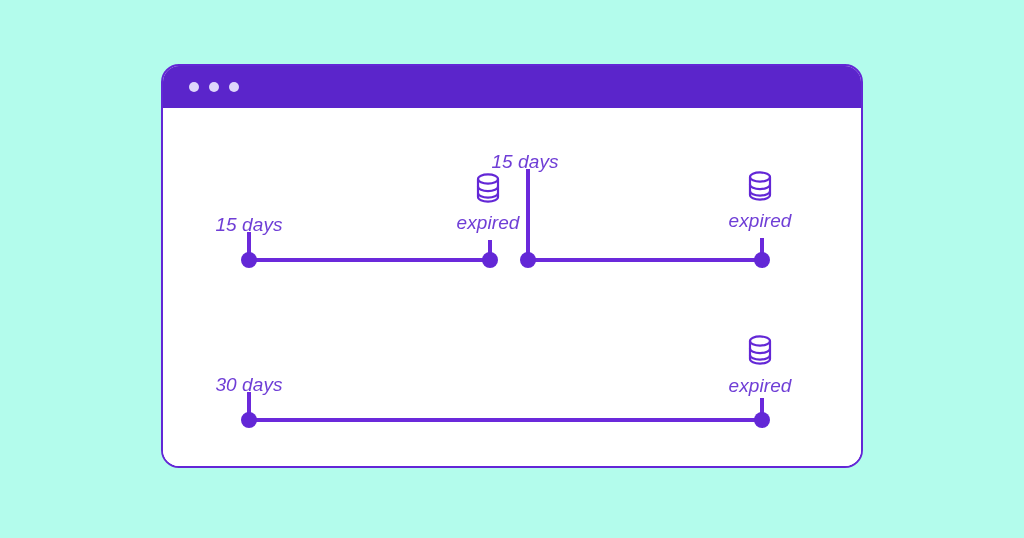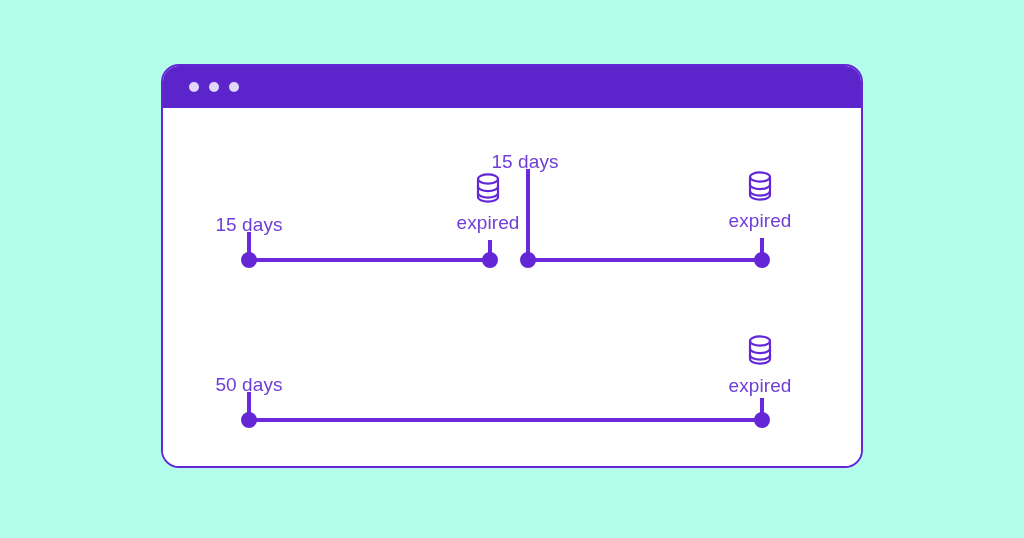--- a/index.html
+++ b/index.html
@@ -73,20 +73,21 @@
     height: 100%;
   }
 
   .tl-label {
     position: absolute;
     font-size: 19px;
     color: #6f3ed6;
     white-space: nowrap;
     transform: translateX(-50%);
     letter-spacing: 0.1px;
+    font-style: italic;
   }
 
   .tl-icon {
     position: absolute;
     transform: translateX(-50%);
     line-height: 0;
   }
 </style>
 </head>
 <body>
@@ -129,21 +130,21 @@
               <path d="M5 21c0 2.5 4.5 4.6 10 4.6s10-2.1 10-4.6"></path>
             </svg></div>
           <div class="tl-label" style="left: 362px; top: 43px;">15 days</div>
           <div class="tl-label" style="left: 597px; top: 102px;">expired</div>
           <div class="tl-icon" style="left: 597px; top: 62px;"><svg width="30" height="32" viewBox="0 0 30 32" fill="none" stroke="#6327d6" stroke-width="2.2" stroke-linecap="round" stroke-linejoin="round">
               <ellipse cx="15" cy="7" rx="10" ry="4.6"></ellipse>
               <path d="M5 7v18c0 2.5 4.5 4.6 10 4.6s10-2.1 10-4.6V7"></path>
               <path d="M5 14.5c0 2.5 4.5 4.6 10 4.6s10-2.1 10-4.6"></path>
               <path d="M5 21c0 2.5 4.5 4.6 10 4.6s10-2.1 10-4.6"></path>
             </svg></div>
-          <div class="tl-label" style="left: 86px; top: 266px;">50 days</div>
+          <div class="tl-label" style="left: 86px; top: 266px;">30 days</div>
           <div class="tl-label" style="left: 597px; top: 267px;">expired</div>
           <div class="tl-icon" style="left: 597px; top: 226px;"><svg width="30" height="32" viewBox="0 0 30 32" fill="none" stroke="#6327d6" stroke-width="2.2" stroke-linecap="round" stroke-linejoin="round">
               <ellipse cx="15" cy="7" rx="10" ry="4.6"></ellipse>
               <path d="M5 7v18c0 2.5 4.5 4.6 10 4.6s10-2.1 10-4.6V7"></path>
               <path d="M5 14.5c0 2.5 4.5 4.6 10 4.6s10-2.1 10-4.6"></path>
               <path d="M5 21c0 2.5 4.5 4.6 10 4.6s10-2.1 10-4.6"></path>
             </svg></div>
         </div>
     </div>
 

